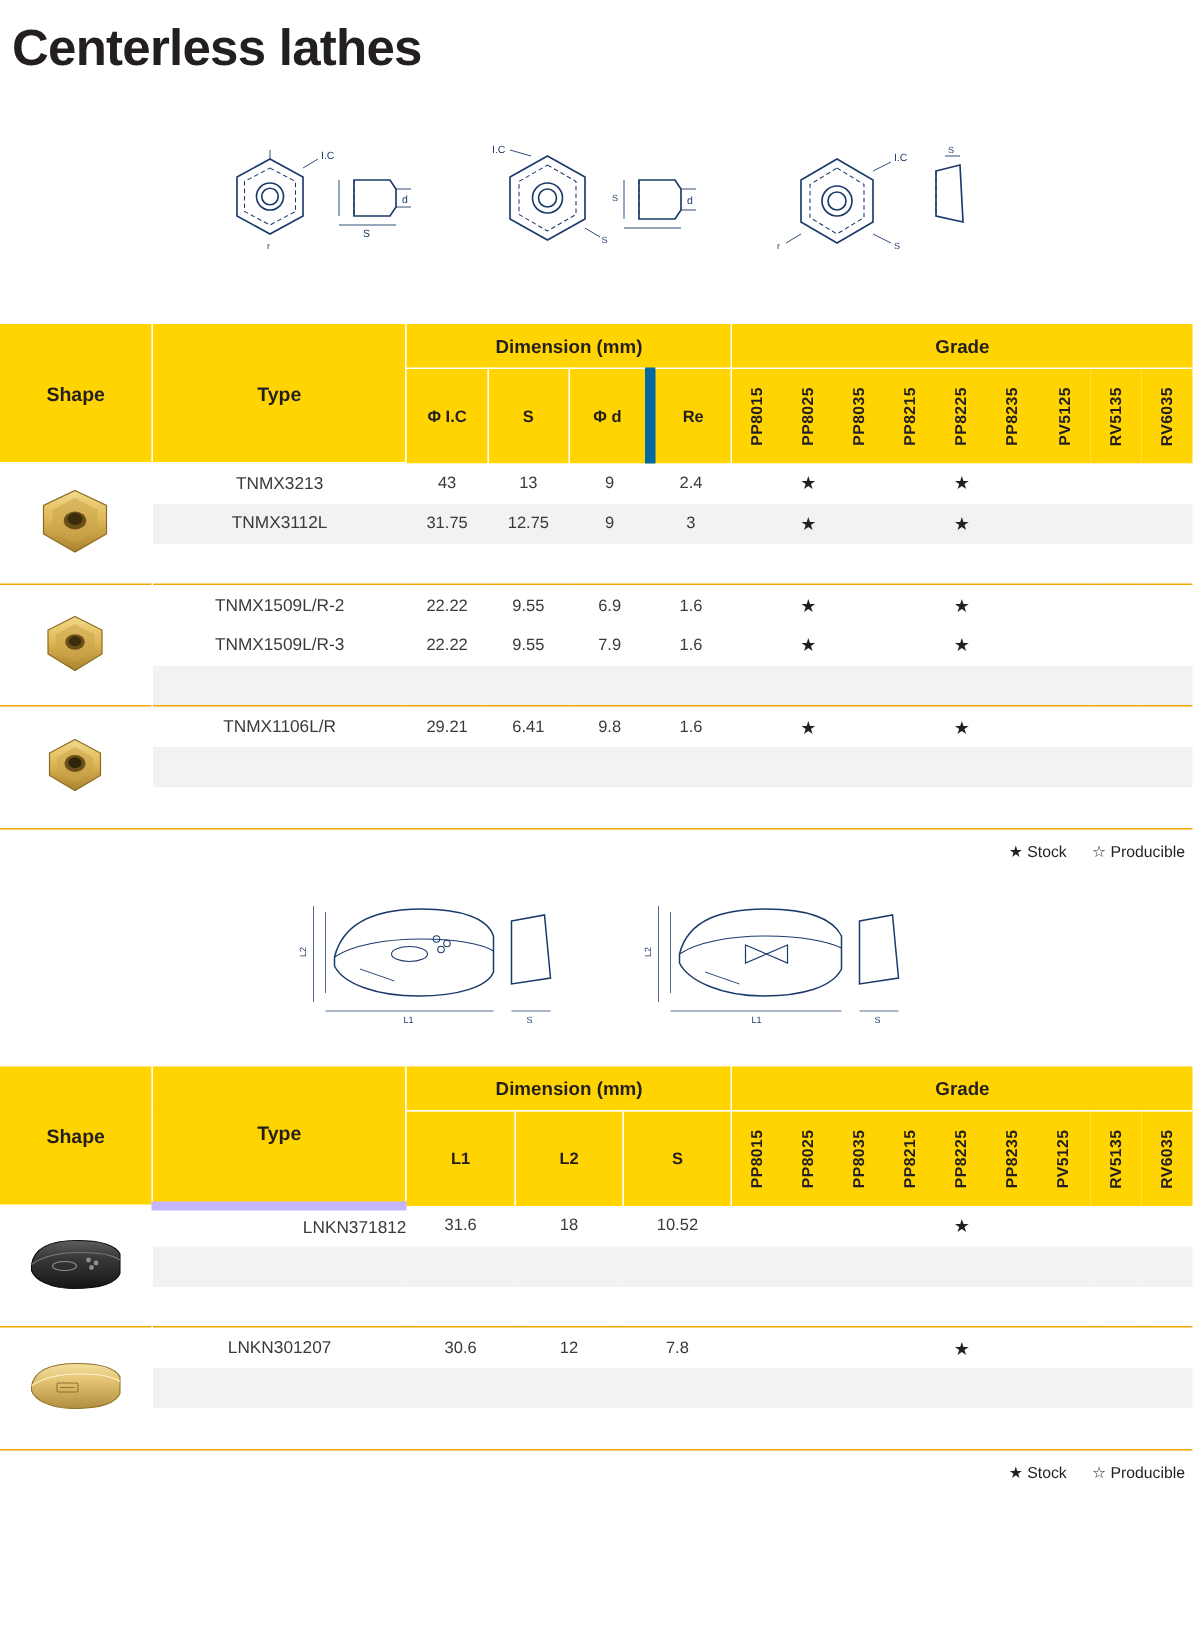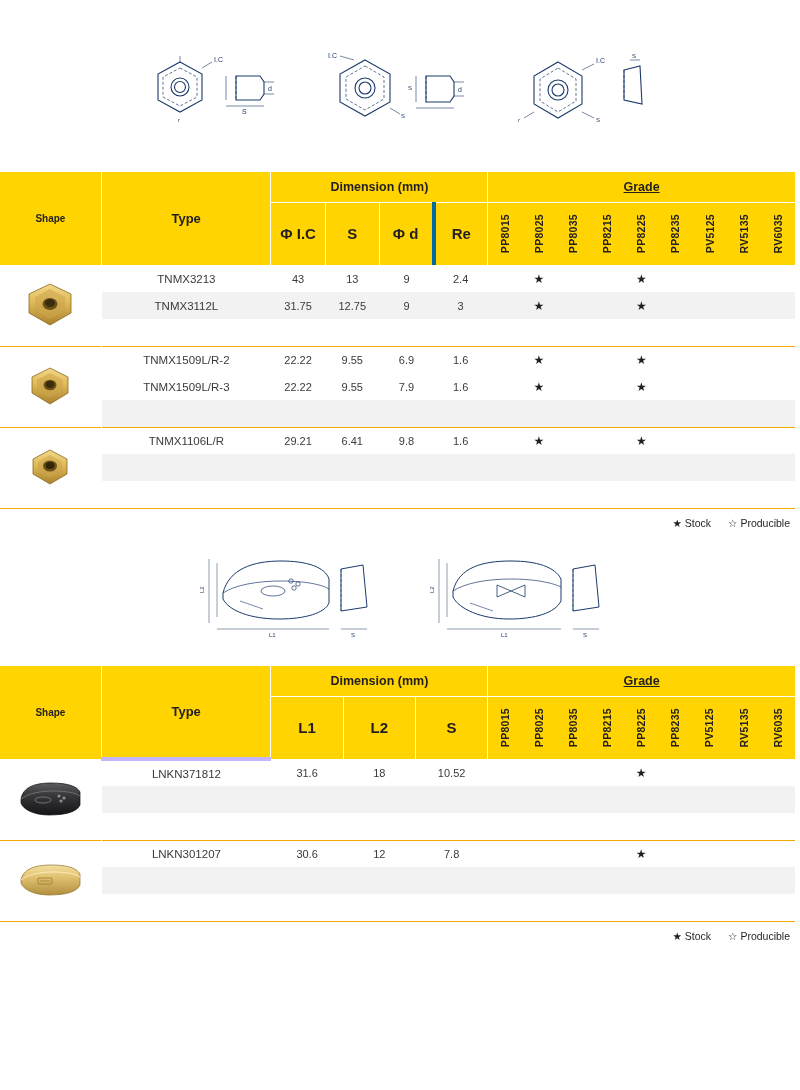--- a/index.html
+++ b/index.html
@@ -50,25 +50,25 @@
   
   table.spec {
     width: 795px;
     border-collapse: collapse;
     table-layout: fixed;
     font-size: 11px;
   }
   table.spec td, table.spec th { padding: 0; }
 
   .hdr-yellow { background: #ffd400; font-weight: bold; text-align: center; color: #231f20; }
-  .hdr-shape { font-size: 10px; }
+  .hdr-shape { font-size: 13px; }
   .hdr-type { font-size: 13px; }
   .hdr-dim { font-size: 12.5px; }
-  .hdr-grade { font-size: 12.5px; text-decoration: underline; }
-  .hdr-sub { font-size: 15px; font-weight: bold; text-align: center; }
+  .hdr-grade { font-size: 12.5px; }
+  .hdr-sub { font-size: 11px; font-weight: bold; text-align: center; }
 
   .vert {
     writing-mode: vertical-rl;
     transform: rotate(180deg);
     font-size: 10.5px;
     font-weight: bold;
     letter-spacing: 0.3px;
     white-space: nowrap;
     margin: 0 auto;
   }
@@ -98,20 +98,26 @@
   .legend .sp { margin-left: 14px; }
 
   .divline { height: 1px; background: #f0a800; width: 795px; }
 </style>
 </head>
 <body>
 
 <div class="page">
 
   <div class="title-block">
+    <div class="title-row">
+      <span class="title-line">
+        <span class="hl"></span>
+        <span class="title-wrap">Centerless lathes</span>
+      </span>
+    </div>
     <div class="title-row">
       <span class="title-line">
         <span class="hl"></span>
       </span>
     </div>
   </div>
 
   <div class="figure-strip">
 
     <svg width="140" height="100" viewBox="0 0 140 100">
@@ -198,21 +204,21 @@
     <thead>
       <tr>
         <th class="hdr-yellow hdr-shape" rowspan="2" style="height:40px;border-right:1px solid #fff;">Shape</th>
         <th class="hdr-yellow hdr-type" rowspan="2" style="border-right:1px solid #fff;">Type</th>
         <th class="hdr-yellow hdr-dim" colspan="4" style="height:30px;border-right:1px solid #fff;border-bottom:1px solid #fff;">Dimension (mm)</th>
         <th class="hdr-yellow hdr-grade" colspan="9" style="border-bottom:1px solid #fff;">Grade</th>
       </tr>
       <tr>
         <th class="hdr-yellow hdr-sub" style="height:63px;border-right:1px solid #fff;">Φ I.C</th>
         <th class="hdr-yellow hdr-sub" style="border-right:1px solid #fff;">S</th>
-        <th class="hdr-yellow hdr-sub" style="border-right:4px solid #0369a1;">Φ d</th>
+        <th class="hdr-yellow hdr-sub" style="border-right:7px solid #0369a1;">Φ d</th>
         <th class="hdr-yellow hdr-sub" style="border-right:1px solid #fff;">Re</th>
         <th class="hdr-yellow vcell">
             <div class="vert">PP8015</div>
           </th>
         <th class="hdr-yellow vcell">
             <div class="vert">PP8025</div>
           </th>
         <th class="hdr-yellow vcell">
             <div class="vert">PP8035</div>
           </th>
@@ -554,21 +560,21 @@
               </linearGradient>
             </defs>
             <path d="M8 22 C10 10 22 6 38 6 C54 6 64 9 67 15 L67 28 C64 35 52 38 36 38 C20 38 10 32 8 26 Z" fill="url(#gb)" stroke="#0c0c0e" stroke-width="0.7"></path>
             <path d="M8 22 C16 16 28 14 40 14 C54 14 63 16 67 19" fill="none" stroke="#7a7a7c" stroke-width="0.8"></path>
             <ellipse cx="30" cy="23" rx="8" ry="3" fill="none" stroke="#8e8e90" stroke-width="0.7"></ellipse>
             <circle cx="46" cy="19" r="1.6" fill="#8e8e90"></circle>
             <circle cx="51" cy="21" r="1.6" fill="#8e8e90"></circle>
             <circle cx="48" cy="24" r="1.6" fill="#8e8e90"></circle>
           </svg>
         </td>
-        <td class="cell cell-type" style="border-top:4px solid #c4b5fd;">LNKN371812</td>
+        <td class="cell cell-type" style="border-top:6px solid #c4b5fd;text-align:right;">LNKN371812</td>
         <td class="cell">31.6</td>
         <td class="cell">18</td>
         <td class="cell">10.52</td>
         <td class="cell star"></td>
         <td class="cell star"></td>
         <td class="cell star"></td>
         <td class="cell star"></td>
         <td class="cell star">★</td>
         <td class="cell star"></td>
         <td class="cell star"></td>

